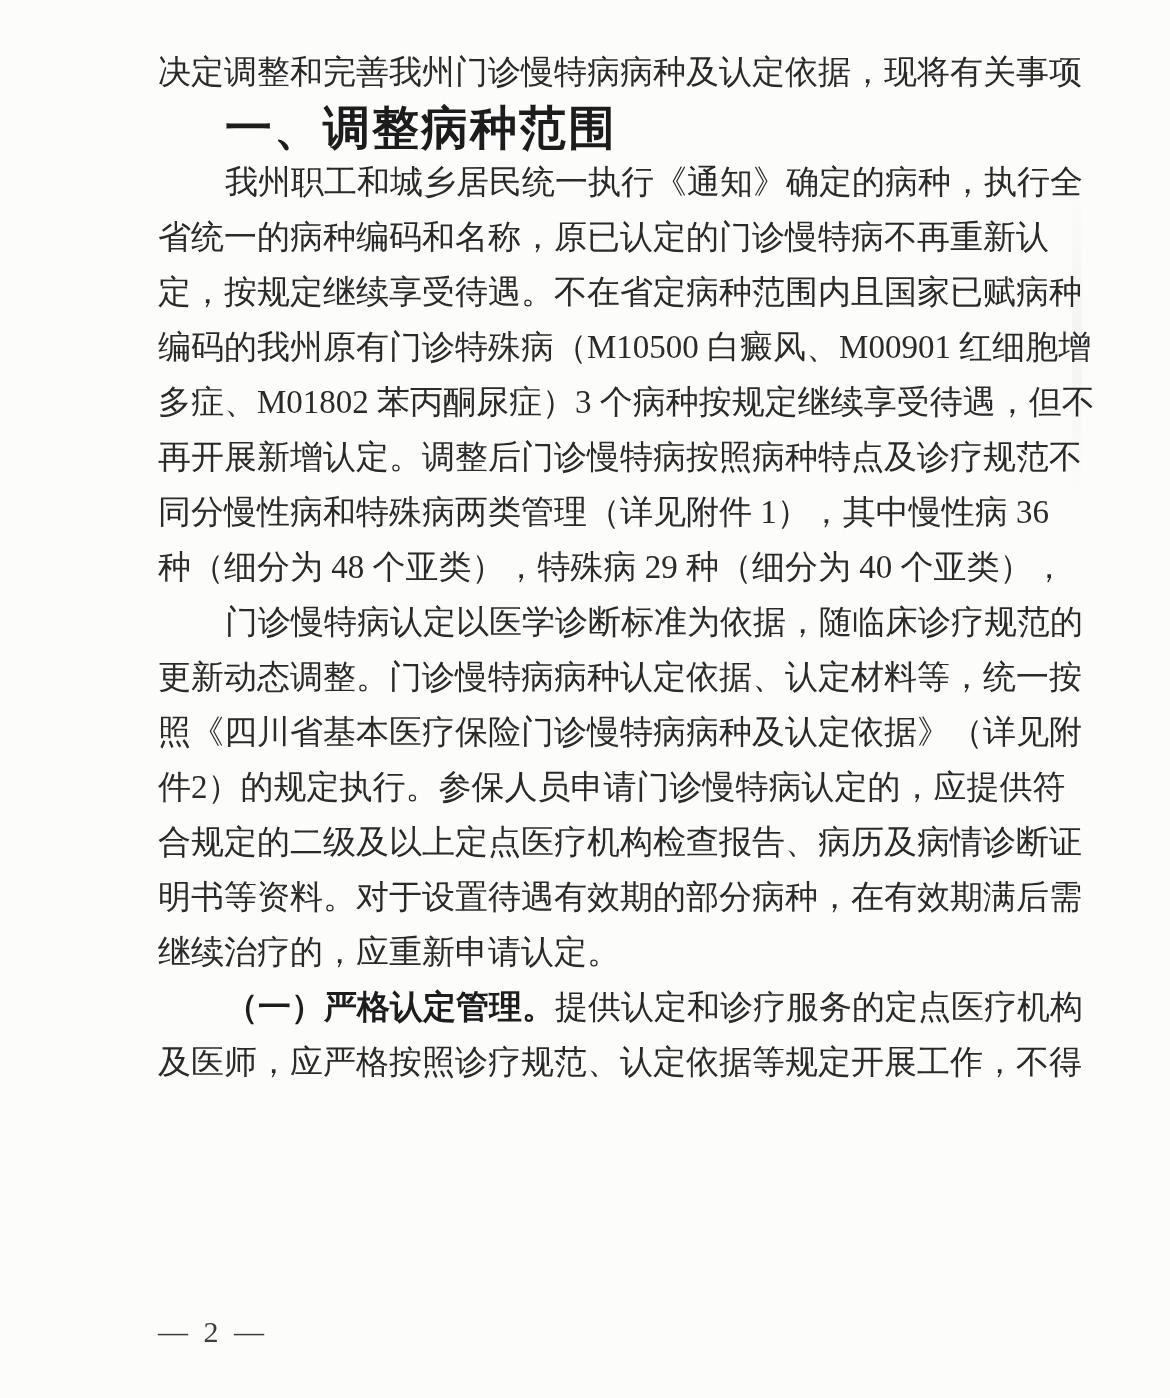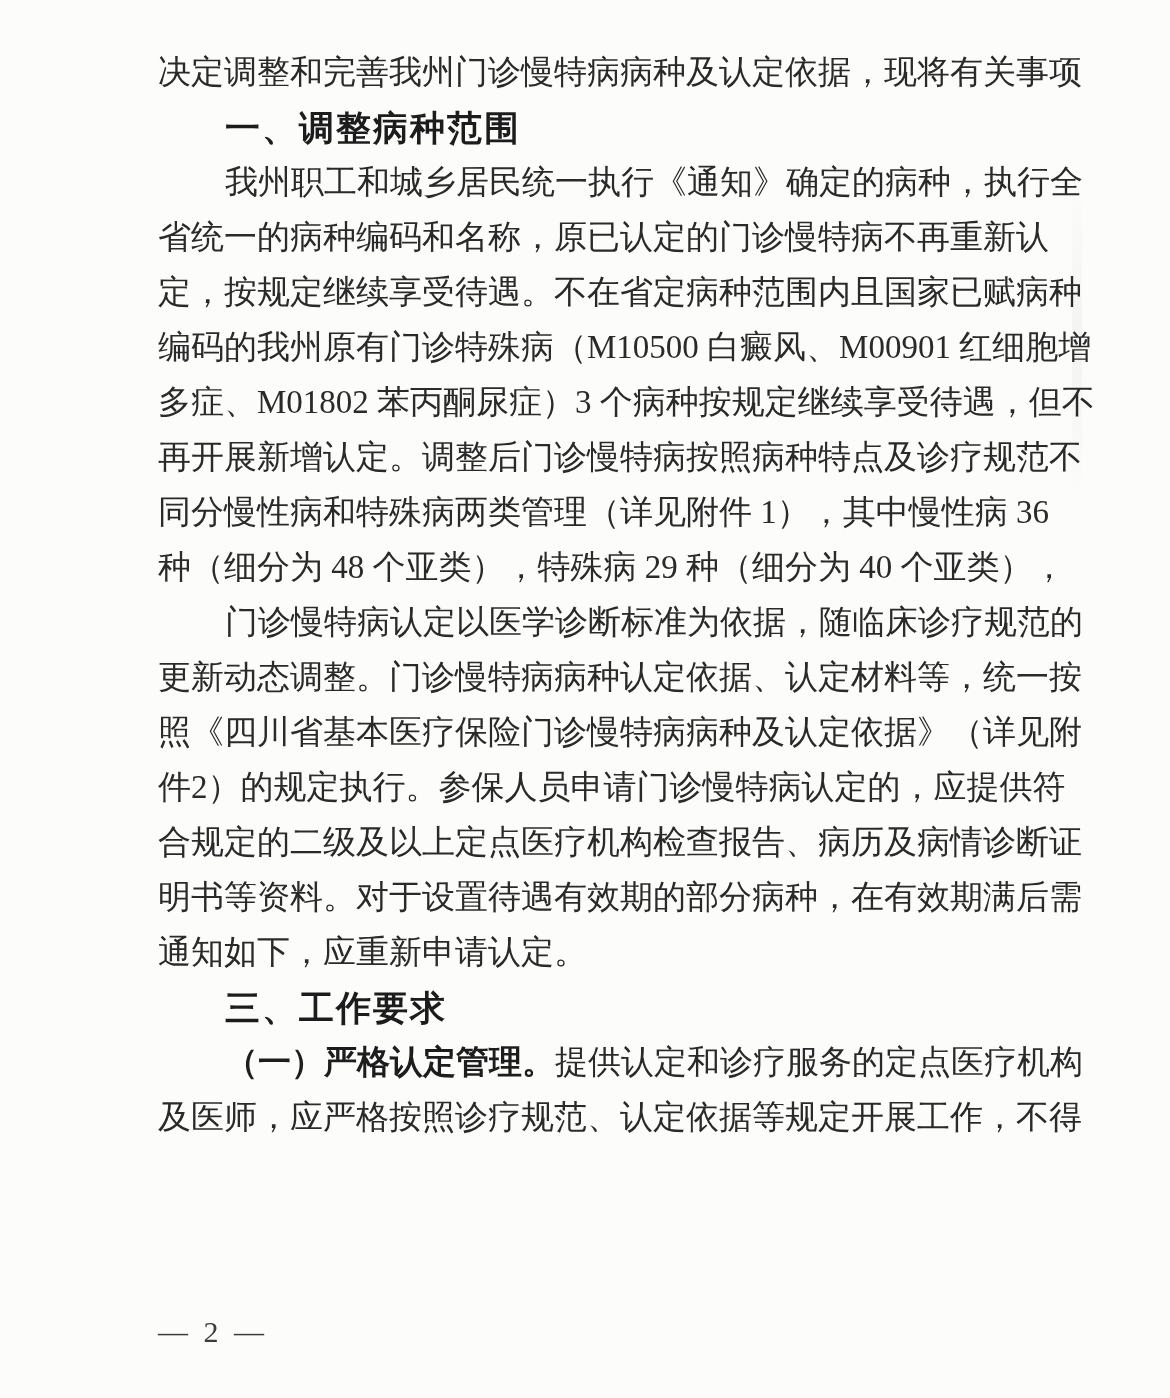--- a/index.html
+++ b/index.html
@@ -47,21 +47,21 @@
   }
   .line.indent {
     padding-left: 67px;
   }
   .line.heading {
     display: block;
     line-height: 55px;
     padding-left: 67px;
     font-family: "Liberation Sans", "DejaVu Sans", sans-serif;
     font-weight: 700;
-    font-size: 35px;
+    font-size: 47px;
     color: #1c1c1c;
     letter-spacing: 2px;
   }
   .lead {
     font-weight: 700;
     color: #1d1d1d;
   }
   .footer {
     position: absolute;
     left: 158px;
@@ -88,21 +88,20 @@
       <div class="line justify"><span>多</span><span>症</span><span>、</span><span>M01802</span><span> </span><span>苯</span><span>丙</span><span>酮</span><span>尿</span><span>症</span><span>）</span><span>3</span><span> </span><span>个</span><span>病</span><span>种</span><span>按</span><span>规</span><span>定</span><span>继</span><span>续</span><span>享</span><span>受</span><span>待</span><span>遇</span><span>，</span><span>但</span><span>不</span></div>
       <div class="line justify"><span>再</span><span>开</span><span>展</span><span>新</span><span>增</span><span>认</span><span>定</span><span>。</span><span>调</span><span>整</span><span>后</span><span>门</span><span>诊</span><span>慢</span><span>特</span><span>病</span><span>按</span><span>照</span><span>病</span><span>种</span><span>特</span><span>点</span><span>及</span><span>诊</span><span>疗</span><span>规</span><span>范</span><span>不</span></div>
       <div class="line justify"><span>同</span><span>分</span><span>慢</span><span>性</span><span>病</span><span>和</span><span>特</span><span>殊</span><span>病</span><span>两</span><span>类</span><span>管</span><span>理</span><span>（</span><span>详</span><span>见</span><span>附</span><span>件</span><span> </span><span>1</span><span>）</span><span>，</span><span>其</span><span>中</span><span>慢</span><span>性</span><span>病</span><span> </span><span>36</span></div>
       <div class="line justify"><span>种</span><span>（</span><span>细</span><span>分</span><span>为</span><span> </span><span>48</span><span> </span><span>个</span><span>亚</span><span>类</span><span>）</span><span>，</span><span>特</span><span>殊</span><span>病</span><span> </span><span>29</span><span> </span><span>种</span><span>（</span><span>细</span><span>分</span><span>为</span><span> </span><span>40</span><span> </span><span>个</span><span>亚</span><span>类</span><span>）</span><span>，</span></div>
       <div class="line justify indent"><span>门</span><span>诊</span><span>慢</span><span>特</span><span>病</span><span>认</span><span>定</span><span>以</span><span>医</span><span>学</span><span>诊</span><span>断</span><span>标</span><span>准</span><span>为</span><span>依</span><span>据</span><span>，</span><span>随</span><span>临</span><span>床</span><span>诊</span><span>疗</span><span>规</span><span>范</span><span>的</span></div>
       <div class="line justify"><span>更</span><span>新</span><span>动</span><span>态</span><span>调</span><span>整</span><span>。</span><span>门</span><span>诊</span><span>慢</span><span>特</span><span>病</span><span>病</span><span>种</span><span>认</span><span>定</span><span>依</span><span>据</span><span>、</span><span>认</span><span>定</span><span>材</span><span>料</span><span>等</span><span>，</span><span>统</span><span>一</span><span>按</span></div>
       <div class="line justify"><span>照</span><span>《</span><span>四</span><span>川</span><span>省</span><span>基</span><span>本</span><span>医</span><span>疗</span><span>保</span><span>险</span><span>门</span><span>诊</span><span>慢</span><span>特</span><span>病</span><span>病</span><span>种</span><span>及</span><span>认</span><span>定</span><span>依</span><span>据</span><span>》</span><span>（</span><span>详</span><span>见</span><span>附</span></div>
       <div class="line justify"><span>件</span><span>2</span><span>）</span><span>的</span><span>规</span><span>定</span><span>执</span><span>行</span><span>。</span><span>参</span><span>保</span><span>人</span><span>员</span><span>申</span><span>请</span><span>门</span><span>诊</span><span>慢</span><span>特</span><span>病</span><span>认</span><span>定</span><span>的</span><span>，</span><span>应</span><span>提</span><span>供</span><span>符</span></div>
       <div class="line justify"><span>合</span><span>规</span><span>定</span><span>的</span><span>二</span><span>级</span><span>及</span><span>以</span><span>上</span><span>定</span><span>点</span><span>医</span><span>疗</span><span>机</span><span>构</span><span>检</span><span>查</span><span>报</span><span>告</span><span>、</span><span>病</span><span>历</span><span>及</span><span>病</span><span>情</span><span>诊</span><span>断</span><span>证</span></div>
       <div class="line justify"><span>明</span><span>书</span><span>等</span><span>资</span><span>料</span><span>。</span><span>对</span><span>于</span><span>设</span><span>置</span><span>待</span><span>遇</span><span>有</span><span>效</span><span>期</span><span>的</span><span>部</span><span>分</span><span>病</span><span>种</span><span>，</span><span>在</span><span>有</span><span>效</span><span>期</span><span>满</span><span>后</span><span>需</span></div>
-      <div class="line plain">通知如下，应重新申请认定。</div>
-      <div class="line heading">三、工作要求</div>
+      <div class="line plain">继续治疗的，应重新申请认定。</div>
       <div class="line justify indent"><span class="lead">（</span><span class="lead">一</span><span class="lead">）</span><span class="lead">严</span><span class="lead">格</span><span class="lead">认</span><span class="lead">定</span><span class="lead">管</span><span class="lead">理</span><span class="lead">。</span><span>提</span><span>供</span><span>认</span><span>定</span><span>和</span><span>诊</span><span>疗</span><span>服</span><span>务</span><span>的</span><span>定</span><span>点</span><span>医</span><span>疗</span><span>机</span><span>构</span></div>
       <div class="line justify"><span>及</span><span>医</span><span>师</span><span>，</span><span>应</span><span>严</span><span>格</span><span>按</span><span>照</span><span>诊</span><span>疗</span><span>规</span><span>范</span><span>、</span><span>认</span><span>定</span><span>依</span><span>据</span><span>等</span><span>规</span><span>定</span><span>开</span><span>展</span><span>工</span><span>作</span><span>，</span><span>不</span><span>得</span></div>
     </div>
   <div class="footer">
     <span>— 2 —</span>
   </div>
 </div>
 
 </body></html>

